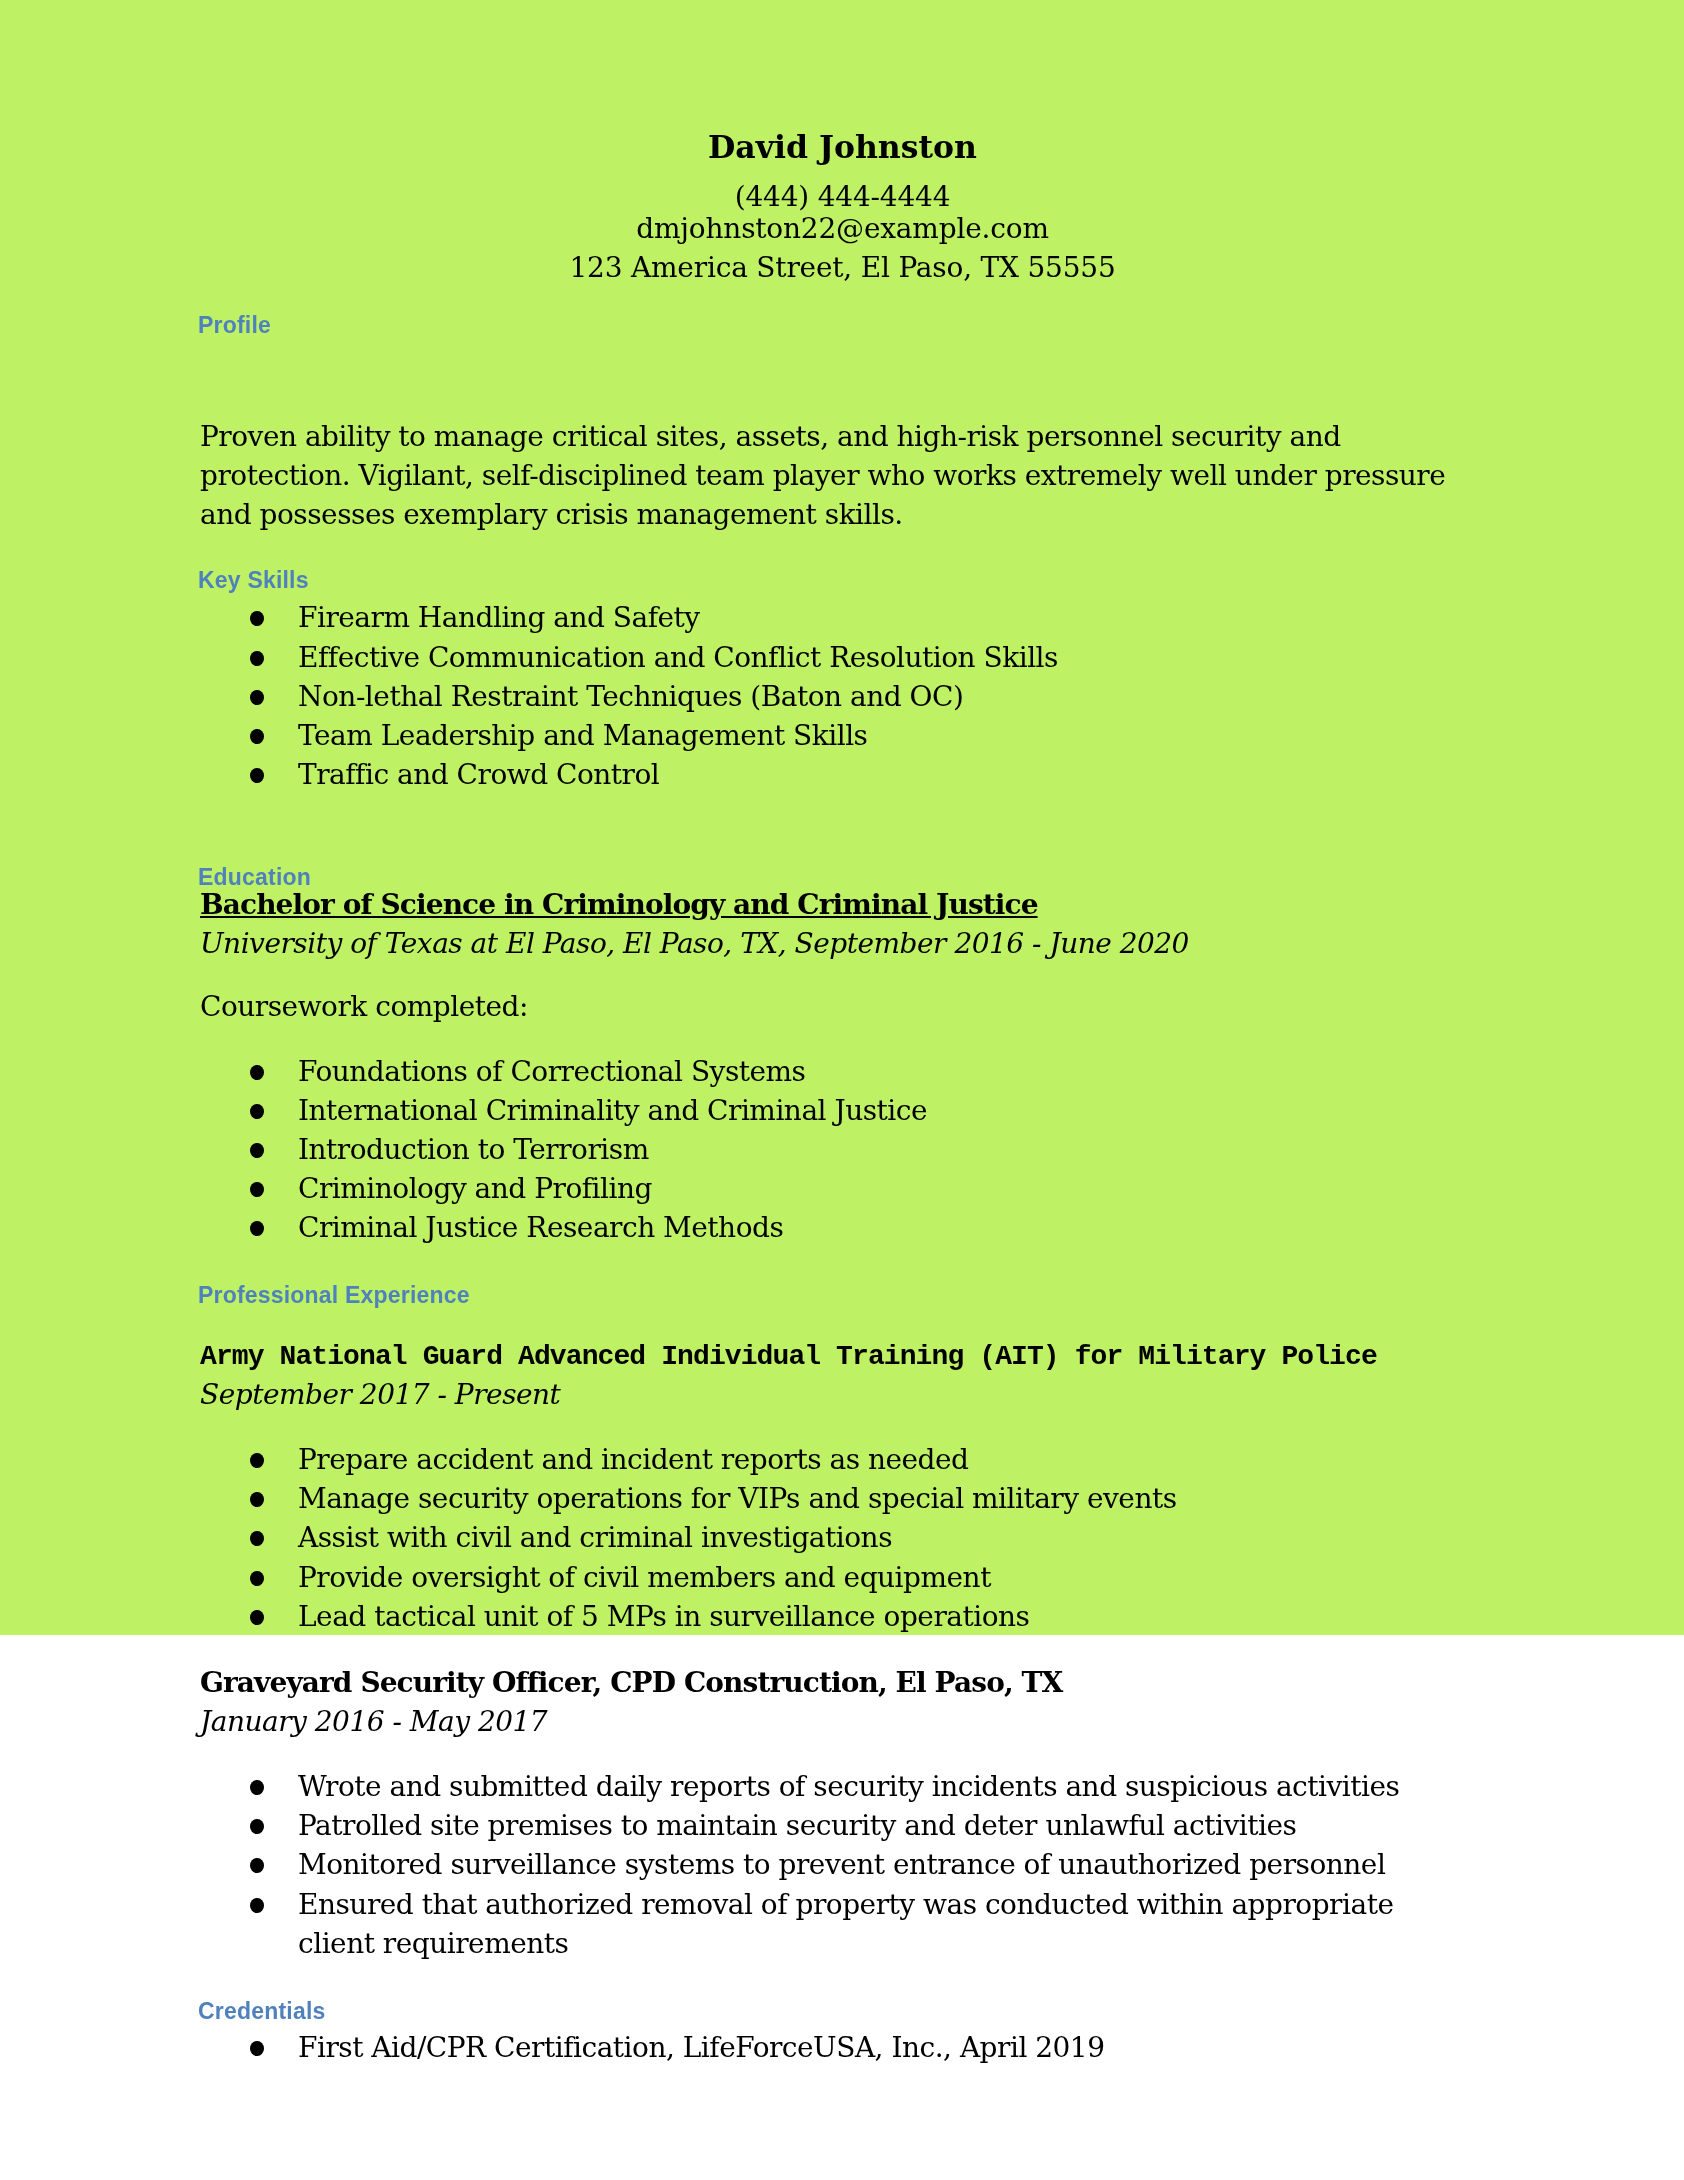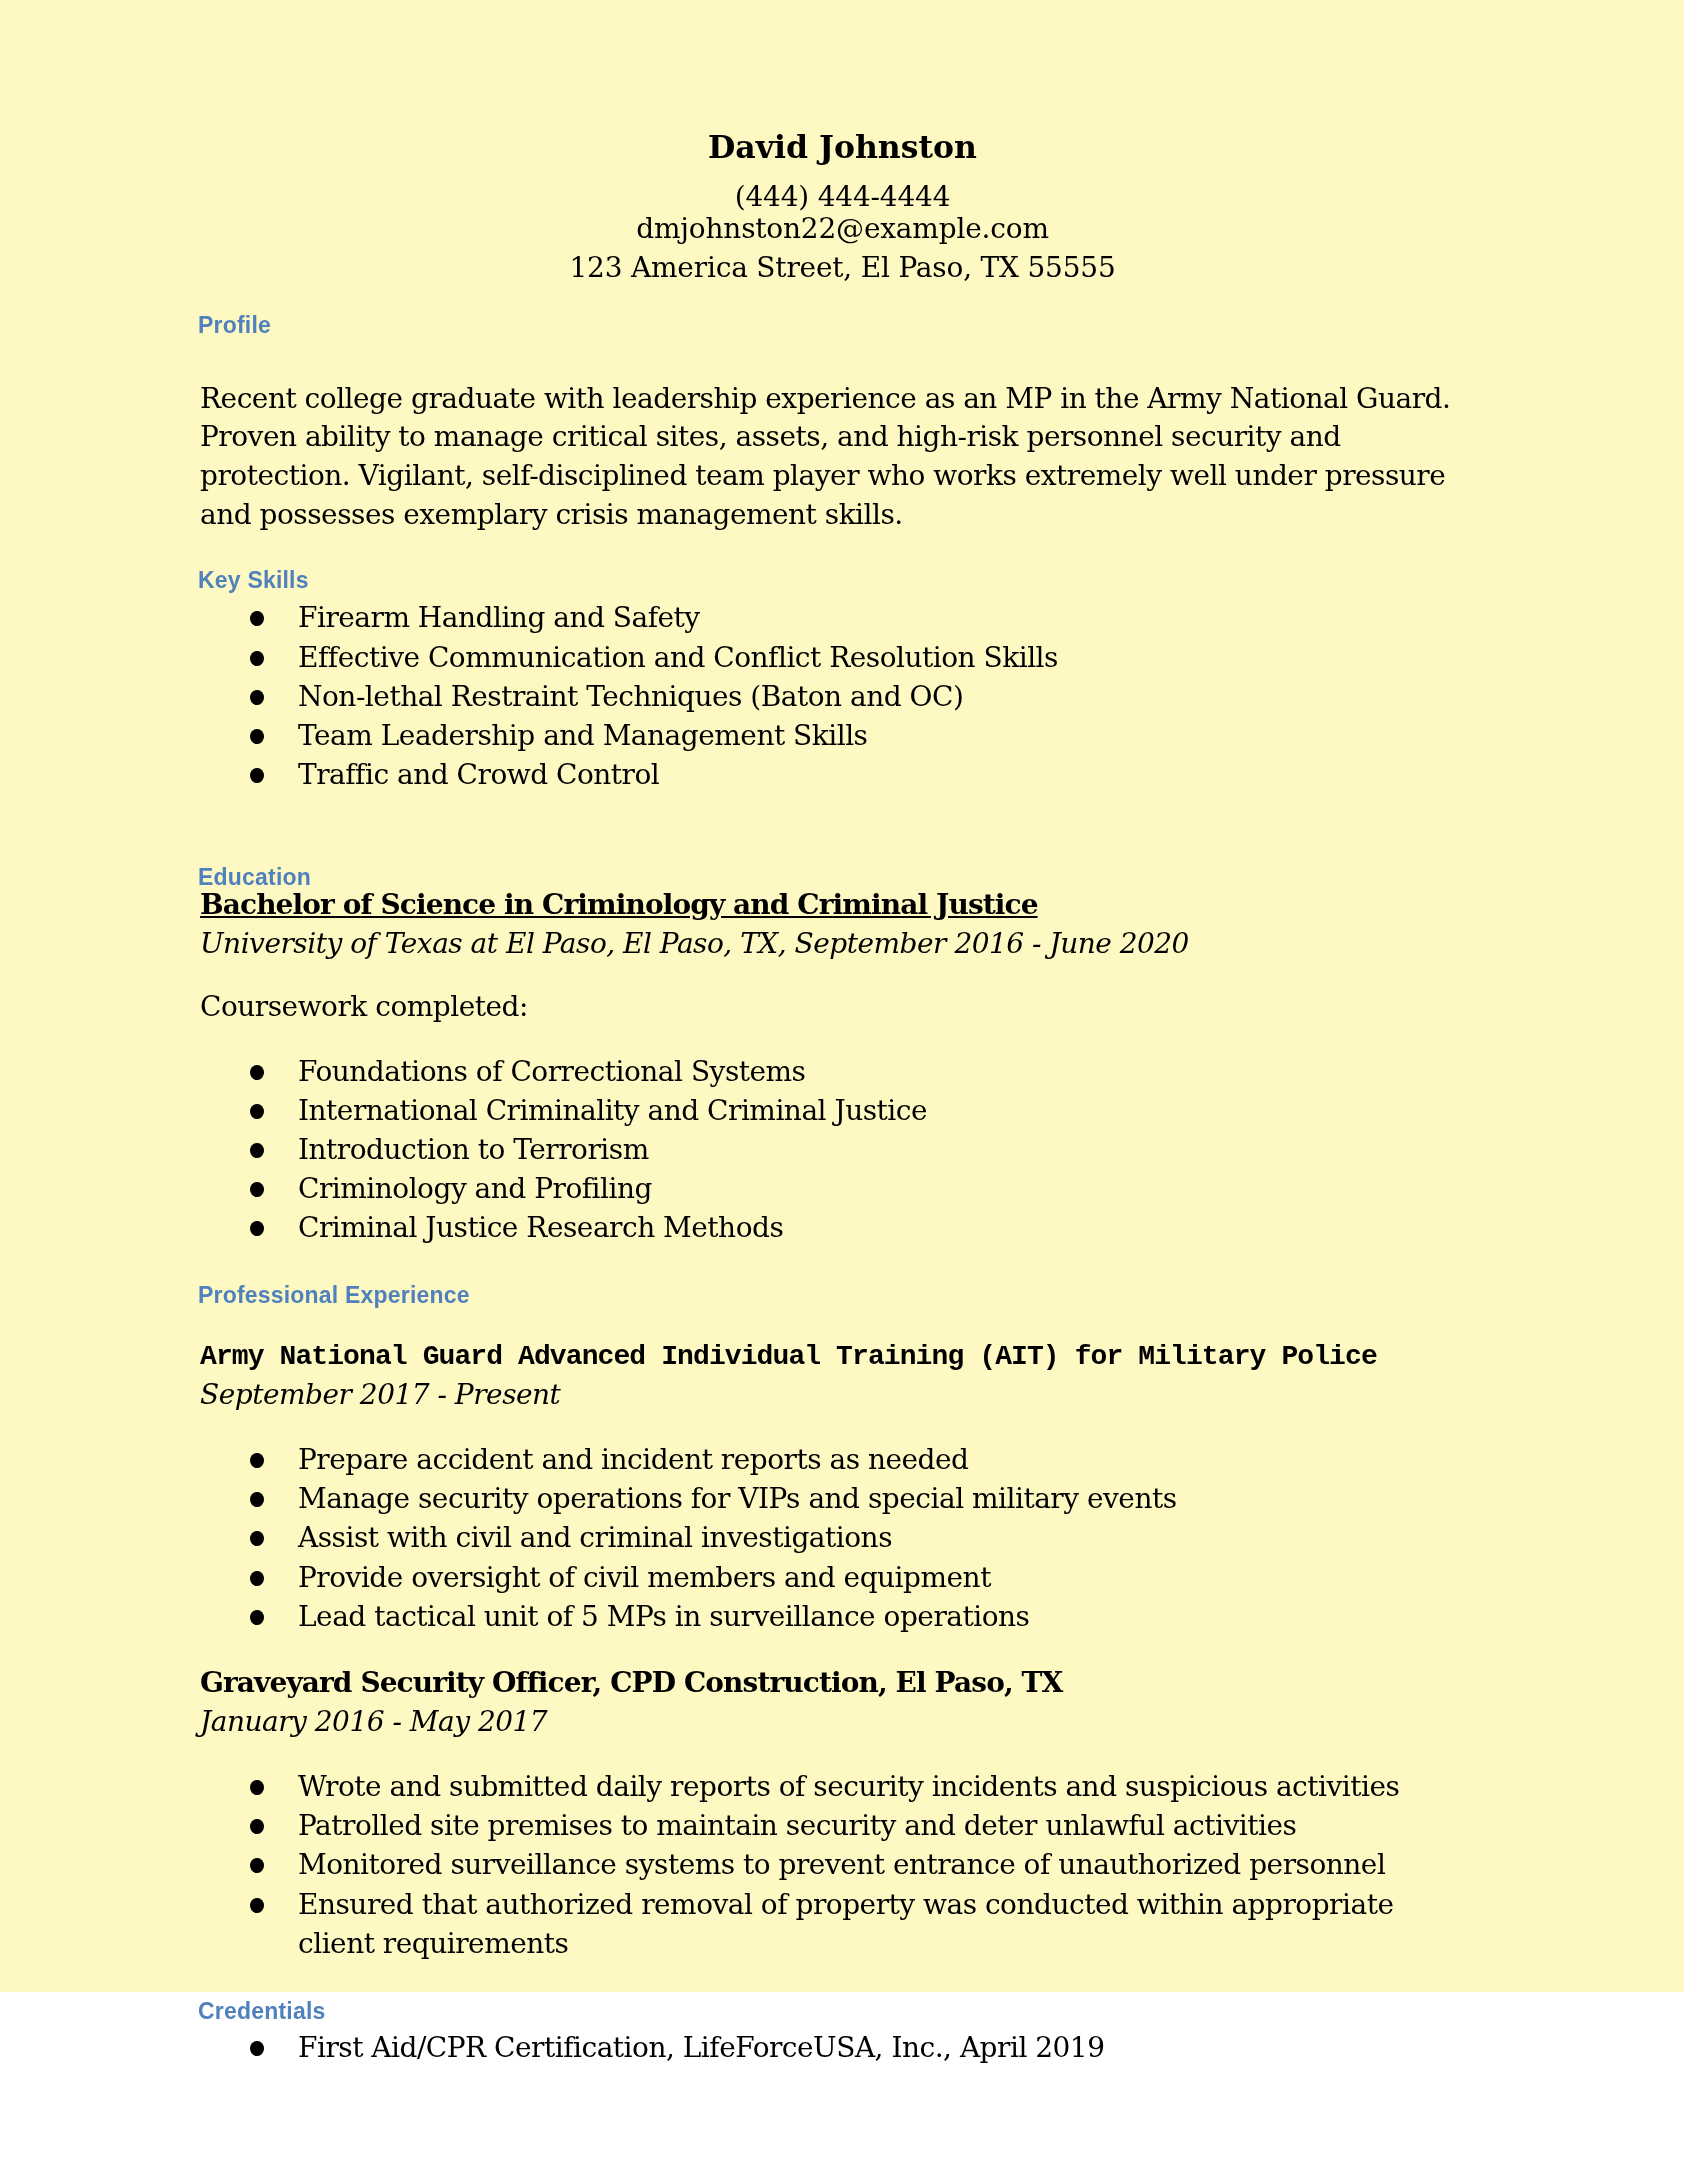--- a/index.html
+++ b/index.html
@@ -1,17 +1,17 @@
 <!DOCTYPE html>
 <html style="font-size:13.6px"><head>
 <meta charset="utf-8">
 <style>
   html, body { margin:0; padding:0; background:#ffffff; }
   body { width:1685px; height:2181px; position:relative; overflow:hidden; color:#000; }
-  .page { position:absolute; left:0; top:0; width:1685px; height:1992px; background:#fef9c3; }
+  .page { position:absolute; left:0; top:0; width:1685px; height:1635px; background:#bef264; }
   .ln { position:absolute; white-space:nowrap; line-height:34px; height:34px; }
   .center { left:0; width:1685px; text-align:center; }
   .name { font-family:"DejaVu Serif", serif; font-weight:bold; font-size:31.5px; line-height:39px; height:39px; }
   .contact { font-family:"DejaVu Serif", serif; font-size:28px; letter-spacing:-0.2px; }
   .h { left:198px; font-family:"Liberation Sans", sans-serif; font-weight:bold; font-size:23px; color:#4F81BD; letter-spacing:0.2px; }
   .body { left:200px; font-family:"DejaVu Serif", serif; font-size:28px; letter-spacing:-0.5px; }
   .bold { left:200px; font-family:"DejaVu Serif", serif; font-weight:bold; font-size:28px; letter-spacing:-0.9px; }
   .ital { left:200px; font-family:"DejaVu Serif", serif; font-style:italic; font-size:28px; letter-spacing:-0.5px; }
   .bul { left:0; }
   .bul .dot { position:absolute; left:250px; top:10.2px; width:13.6px; height:15.3px; border-radius:50%; background:#000; }
@@ -21,21 +21,20 @@
 <body>
 
 <div class="page">
 
   <div class="ln center name" style="top:127px;">David Johnston</div>
   <div class="ln center contact" style="top:180px;">(444) 444-4444</div>
   <div class="ln center contact" style="top:212px;">dmjohnston22@example.com</div>
   <div class="ln center contact" style="top:251px;">123 America Street, El Paso, TX 55555</div>
 
   <div class="ln h" style="top:308px;">Profile</div>
-  <div class="ln body" style="top:382px;">Recent college graduate with leadership experience as an MP in the Army National Guard.</div>
   <div class="ln body" style="top:420px;">Proven ability to manage critical sites, assets, and high-risk personnel security and</div>
   <div class="ln body" style="top:459px;">protection. Vigilant, self-disciplined team player who works extremely well under pressure</div>
   <div class="ln body" style="top:498px;">and possesses exemplary crisis management skills.</div>
 
   <div class="ln h" style="top:563px;">Key Skills</div>
   <div class="ln bul" style="top:601px;">
       <span class="dot"></span>
       <span class="txt">Firearm Handling and Safety</span>
     </div>
   <div class="ln bul" style="top:641px;">

